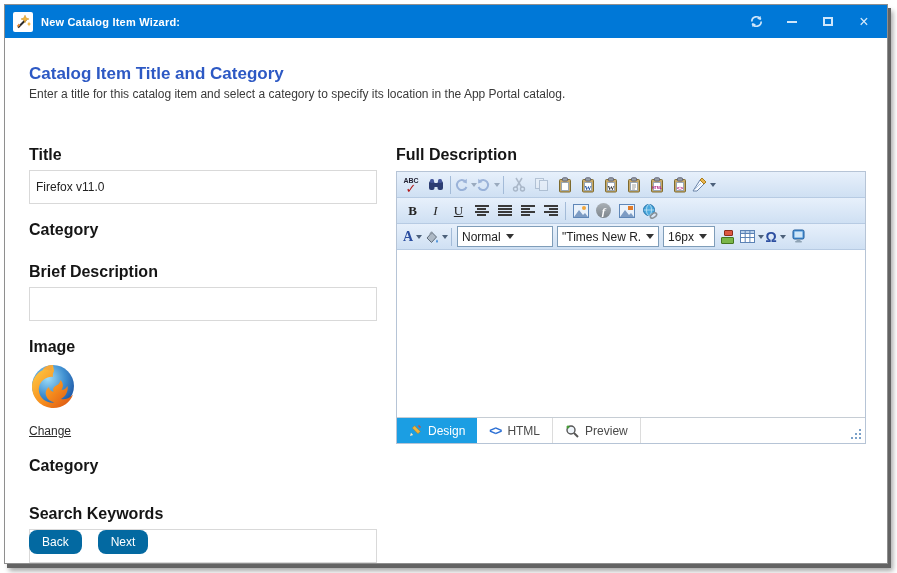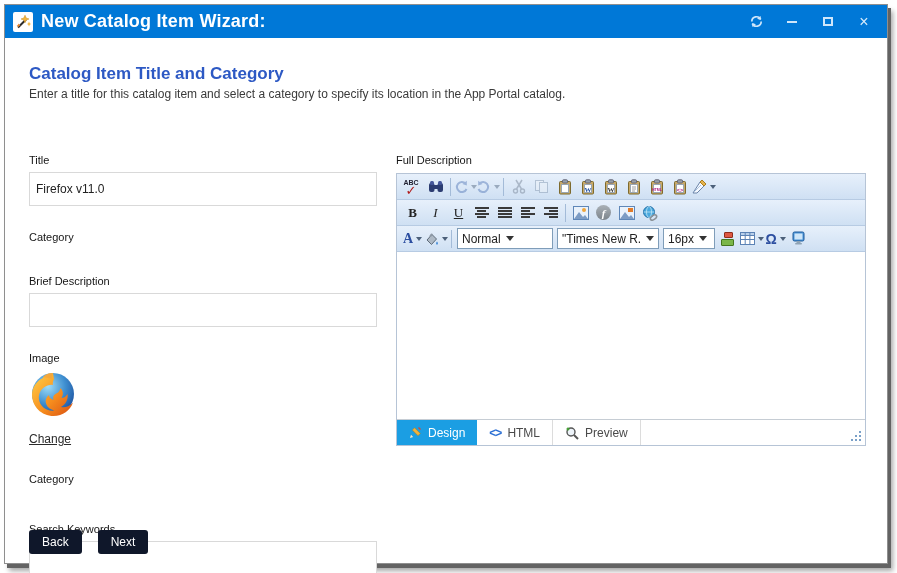--- a/index.html
+++ b/index.html
@@ -6,50 +6,50 @@
   html,body { width:897px; height:573px; background:#fff; font-family:"Liberation Sans","DejaVu Sans",sans-serif; }
   body { position:relative; overflow:hidden; }
 
   .window { position:absolute; top:4px; left:4px; width:884px; height:560px;
             background:#fff; border:1px solid #8f8f8f;
             box-shadow:3px 4px 0 #636363, 5px 7px 5px rgba(0,0,0,.35); }
 
   
   .titlebar { height:33px; background:#0078d7; display:flex; align-items:center; padding:0 8px; }
   .app-icon { width:20px; height:20px; background:#fff; border-radius:2px; margin-right:8px; display:flex; align-items:center; justify-content:center; }
-  .titlebar-title { color:#fff; font-weight:bold; font-size:18px; letter-spacing:.2px; }
+  .titlebar-title { color:#fff; font-weight:bold; font-size:11px; letter-spacing:.2px; }
   .titlebar-buttons { margin-left:auto; display:flex; align-items:center; gap:6px; }
   .cap-btn { width:30px; height:24px; display:flex; align-items:center; justify-content:center; color:#cfe6fa; font-size:14px; }
   .min-glyph { width:10px; height:2px; background:#cfe6fa; }
   .max-glyph { width:10px; height:9px; border:2px solid #cfe6fa; }
   .close-glyph { font-size:16px; line-height:1; color:#d6ebfb; }
 
   
   .content { position:absolute; top:33px; left:0; right:0; bottom:0; background:#fff; }
   .page-title { position:absolute; left:24px; top:26px; font-size:17px; font-weight:bold; color:#2d59c4; }
   .intro { position:absolute; left:24px; top:48px; font-size:12px; color:#3a3a3a; line-height:16px; }
 
   .left-col  { position:absolute; left:24px;  top:108px; width:348px; }
   .right-col { position:absolute; left:391px; top:108px; width:400px; }
 
-  .field-label { font-size:11px; font-weight:normal; color:#151515; margin-bottom:6px;margin-top:8px; }
+  .field-label { font-size:16px; font-weight:bold; color:#151515; margin-bottom:6px; }
   .text-input { width:100%; height:23px; border:1px solid #d9d9d9; font-size:12px; padding:16px 6px;
                 font-family:"Liberation Sans","DejaVu Sans",sans-serif; color:#222; outline:none; }
   .dropdown { width:100%; height:23px; border:1px solid #d6d3d7; background:#fdfcfe; display:flex; align-items:center; position:relative; }
   .dropdown .dd-text { font-size:12px; color:#333; padding-left:7px; }
   .dd-btn { position:absolute; right:0; top:0; width:22px; height:21px; background:#b9b9bd; display:flex; align-items:center; justify-content:center; }
   .dd-arrow { width:0; height:0; border-left:5px solid transparent; border-right:5px solid transparent; border-top:6px solid #fff; }
 
   .gap-s { height:17px; } .gap-m { height:18px; }
 
   .image-block { margin-top:2px; }
   .change-link { font-size:12px; color:#2a2a2a; text-decoration:underline; display:inline-block; margin-top:10px; cursor:pointer; }
 
   .footer { position:absolute; left:24px; bottom:9px; display:flex; gap:16px; }
-  .wiz-btn { background:#0f172a; color:#fff; font-size:12px; border:none; border-radius:3px;
+  .wiz-btn { background:#0369a1; color:#fff; font-size:12px; border:none; border-radius:8px;
              padding:5px 13px; font-family:"Liberation Sans","DejaVu Sans",sans-serif; cursor:pointer; }
 
   
   .editor { margin-top:7px; width:470px; border:1px solid #b6c4d6; }
   .tb-row { display:flex; align-items:center; height:26px; padding:0 4px;
             background:linear-gradient(#e7f0fb,#cfe0f3); border-bottom:1px solid #b7cbe3; }
   .tb-btn { min-width:23px; height:21px; display:flex; align-items:center; justify-content:center; border-radius:2px; position:relative; cursor:pointer; }
   .tb-sep { width:1px; height:18px; background:#a3bbd8; margin:0 3px; }
   .tb-caret { width:0; height:0; border-left:3px solid transparent; border-right:3px solid transparent; border-top:4px solid #4c607a; margin-left:3px; }
   .disabled { opacity:.45; }

